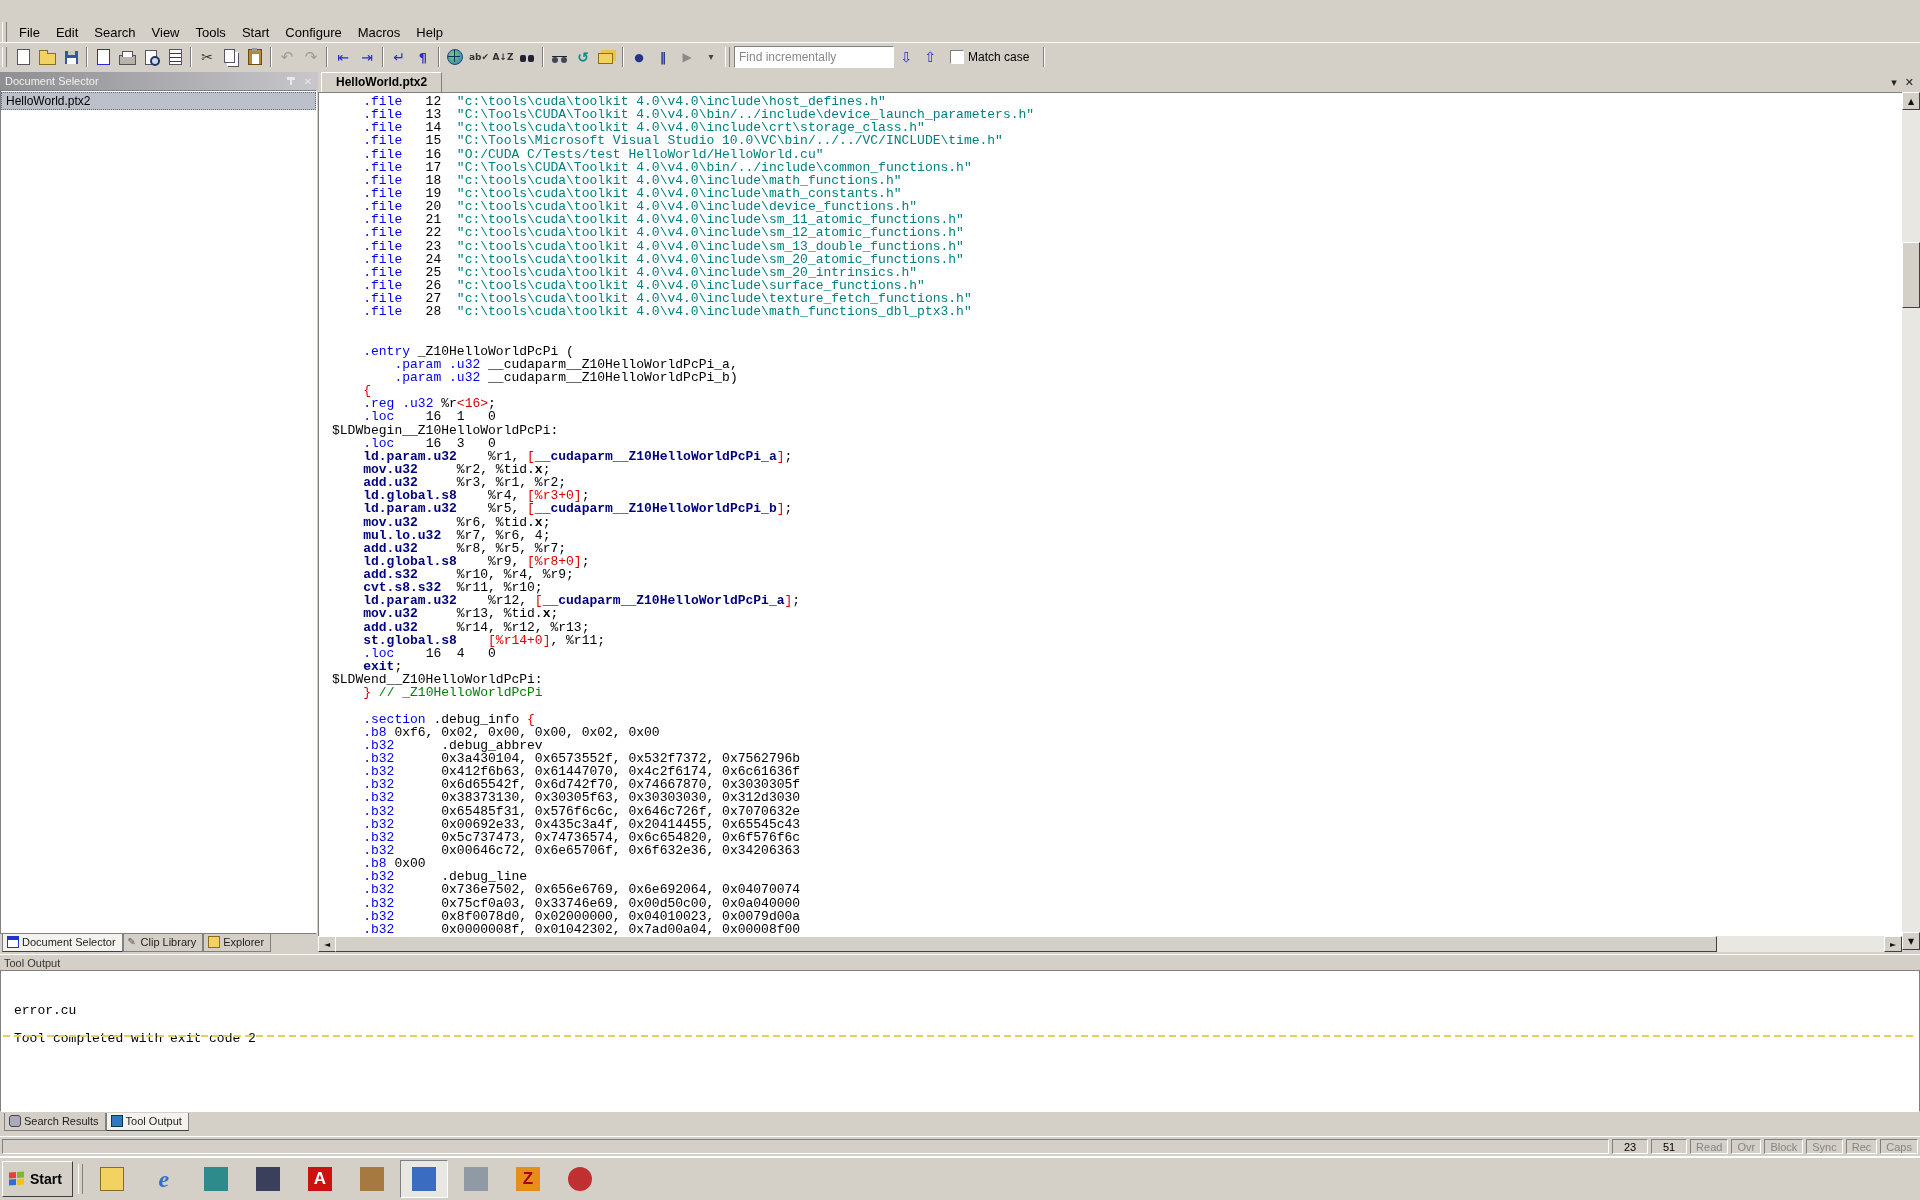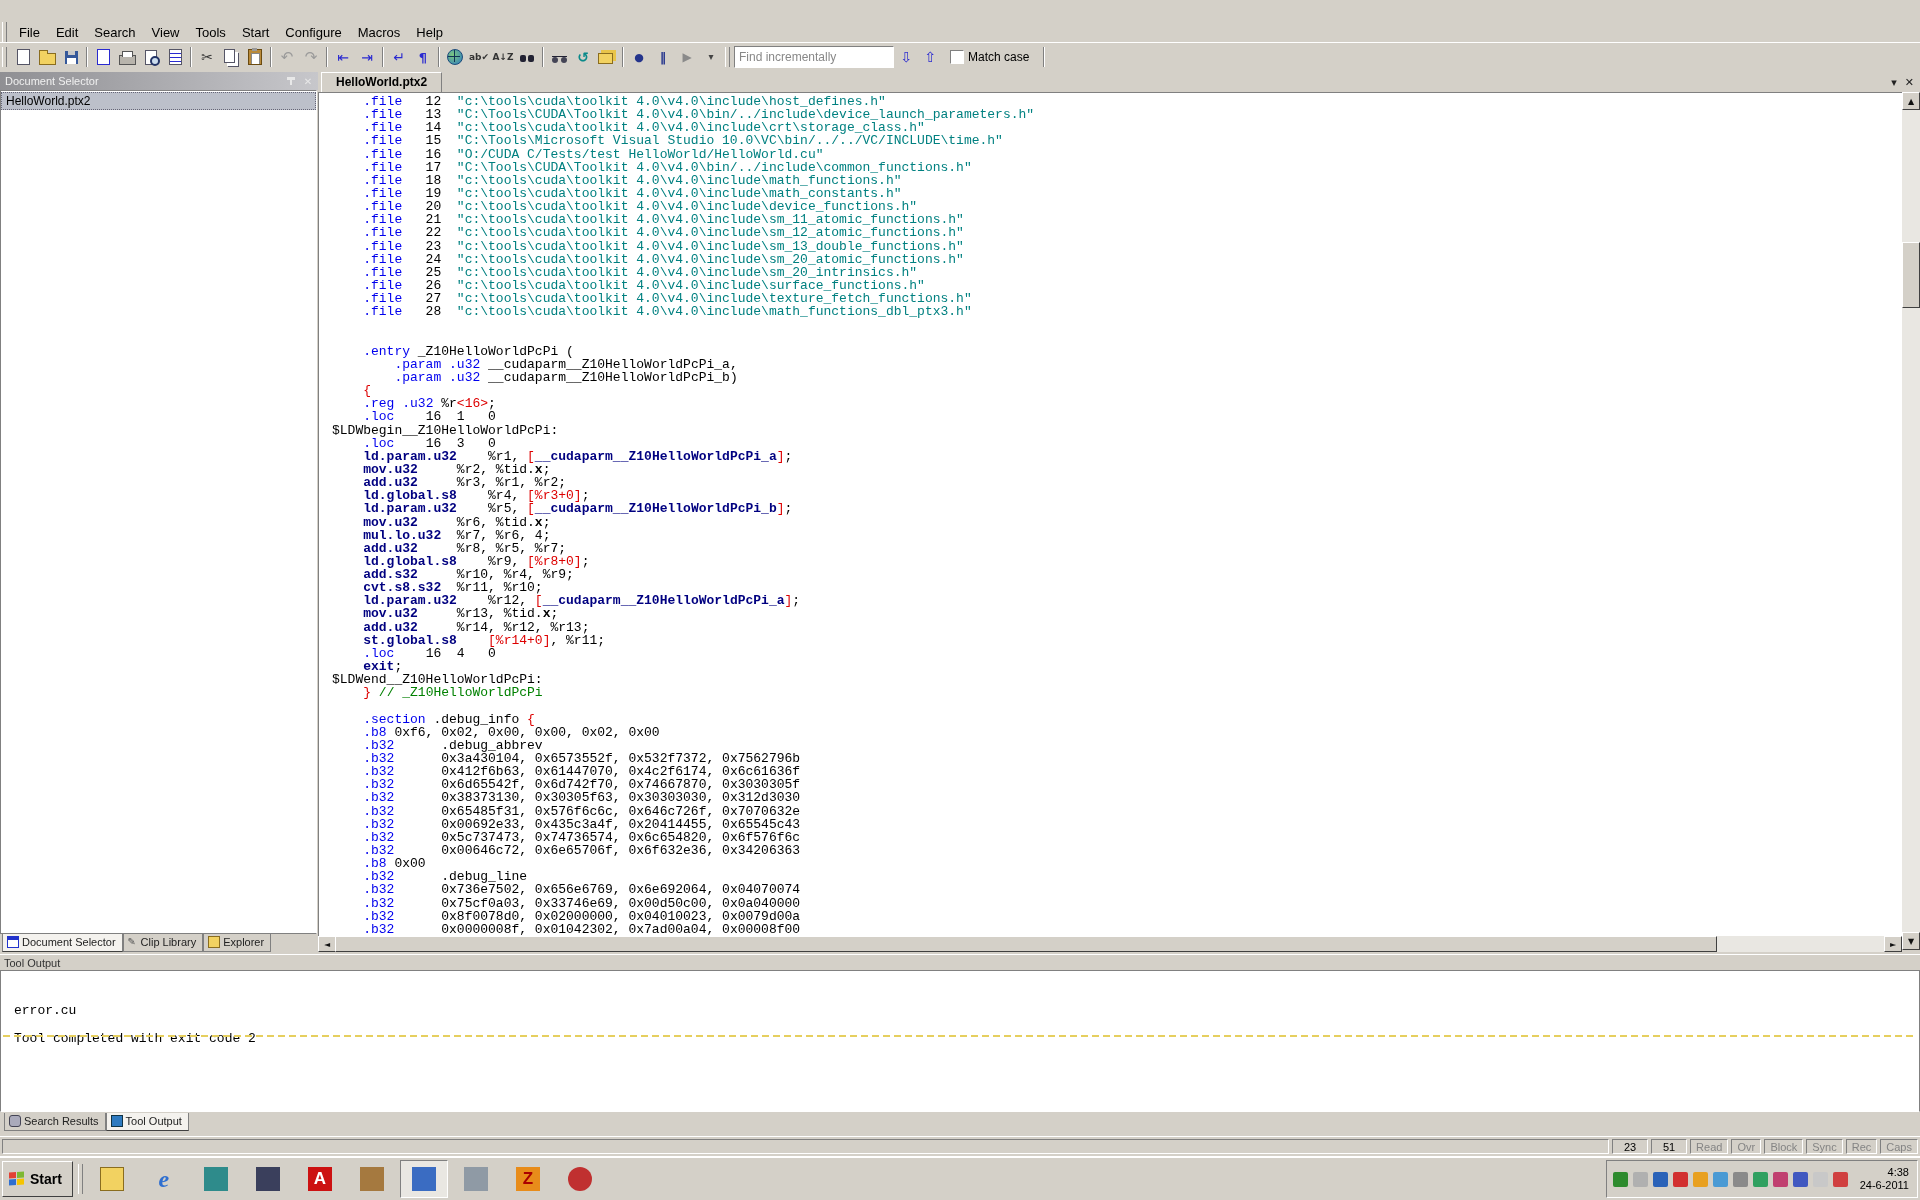--- a/index.html
+++ b/index.html
@@ -422,35 +422,15 @@
         <span class="qlbtn">
           <span class="qlicon" style="background: rgb(143, 154, 165);"></span>
         </span>
         <span class="qlbtn">
           <span class="qlicon" style="background: rgb(232, 140, 26); color: rgb(170, 0, 0);">Z</span>
         </span>
         <span class="qlbtn">
           <span class="qlicon" style="background: rgb(192, 48, 48); border-radius: 50%;"></span>
         </span>
       </span>
-    <span class="tray">
-      <span id="tray-icons" style="display:flex;gap:5px;align-items:center;">
-          <span class="trayicon" style="background: rgb(46, 139, 46);"></span>
-          <span class="trayicon" style="background: rgb(176, 176, 176);"></span>
-          <span class="trayicon" style="background: rgb(42, 98, 184);"></span>
-          <span class="trayicon" style="background: rgb(210, 48, 48);"></span>
-          <span class="trayicon" style="background: rgb(232, 160, 32);"></span>
-          <span class="trayicon" style="background: rgb(74, 154, 212);"></span>
-          <span class="trayicon" style="background: rgb(138, 138, 138);"></span>
-          <span class="trayicon" style="background: rgb(48, 160, 96);"></span>
-          <span class="trayicon" style="background: rgb(192, 64, 112);"></span>
-          <span class="trayicon" style="background: rgb(64, 88, 192);"></span>
-          <span class="trayicon" style="background: rgb(200, 200, 200);"></span>
-          <span class="trayicon" style="background: rgb(208, 64, 64);"></span>
-        </span>
-      <span class="clock">
-        <span>4:38</span>
-        <span>24-6-2011</span>
-      </span>
-    </span>
   </div>
 
 </div>
 
 </body></html>

